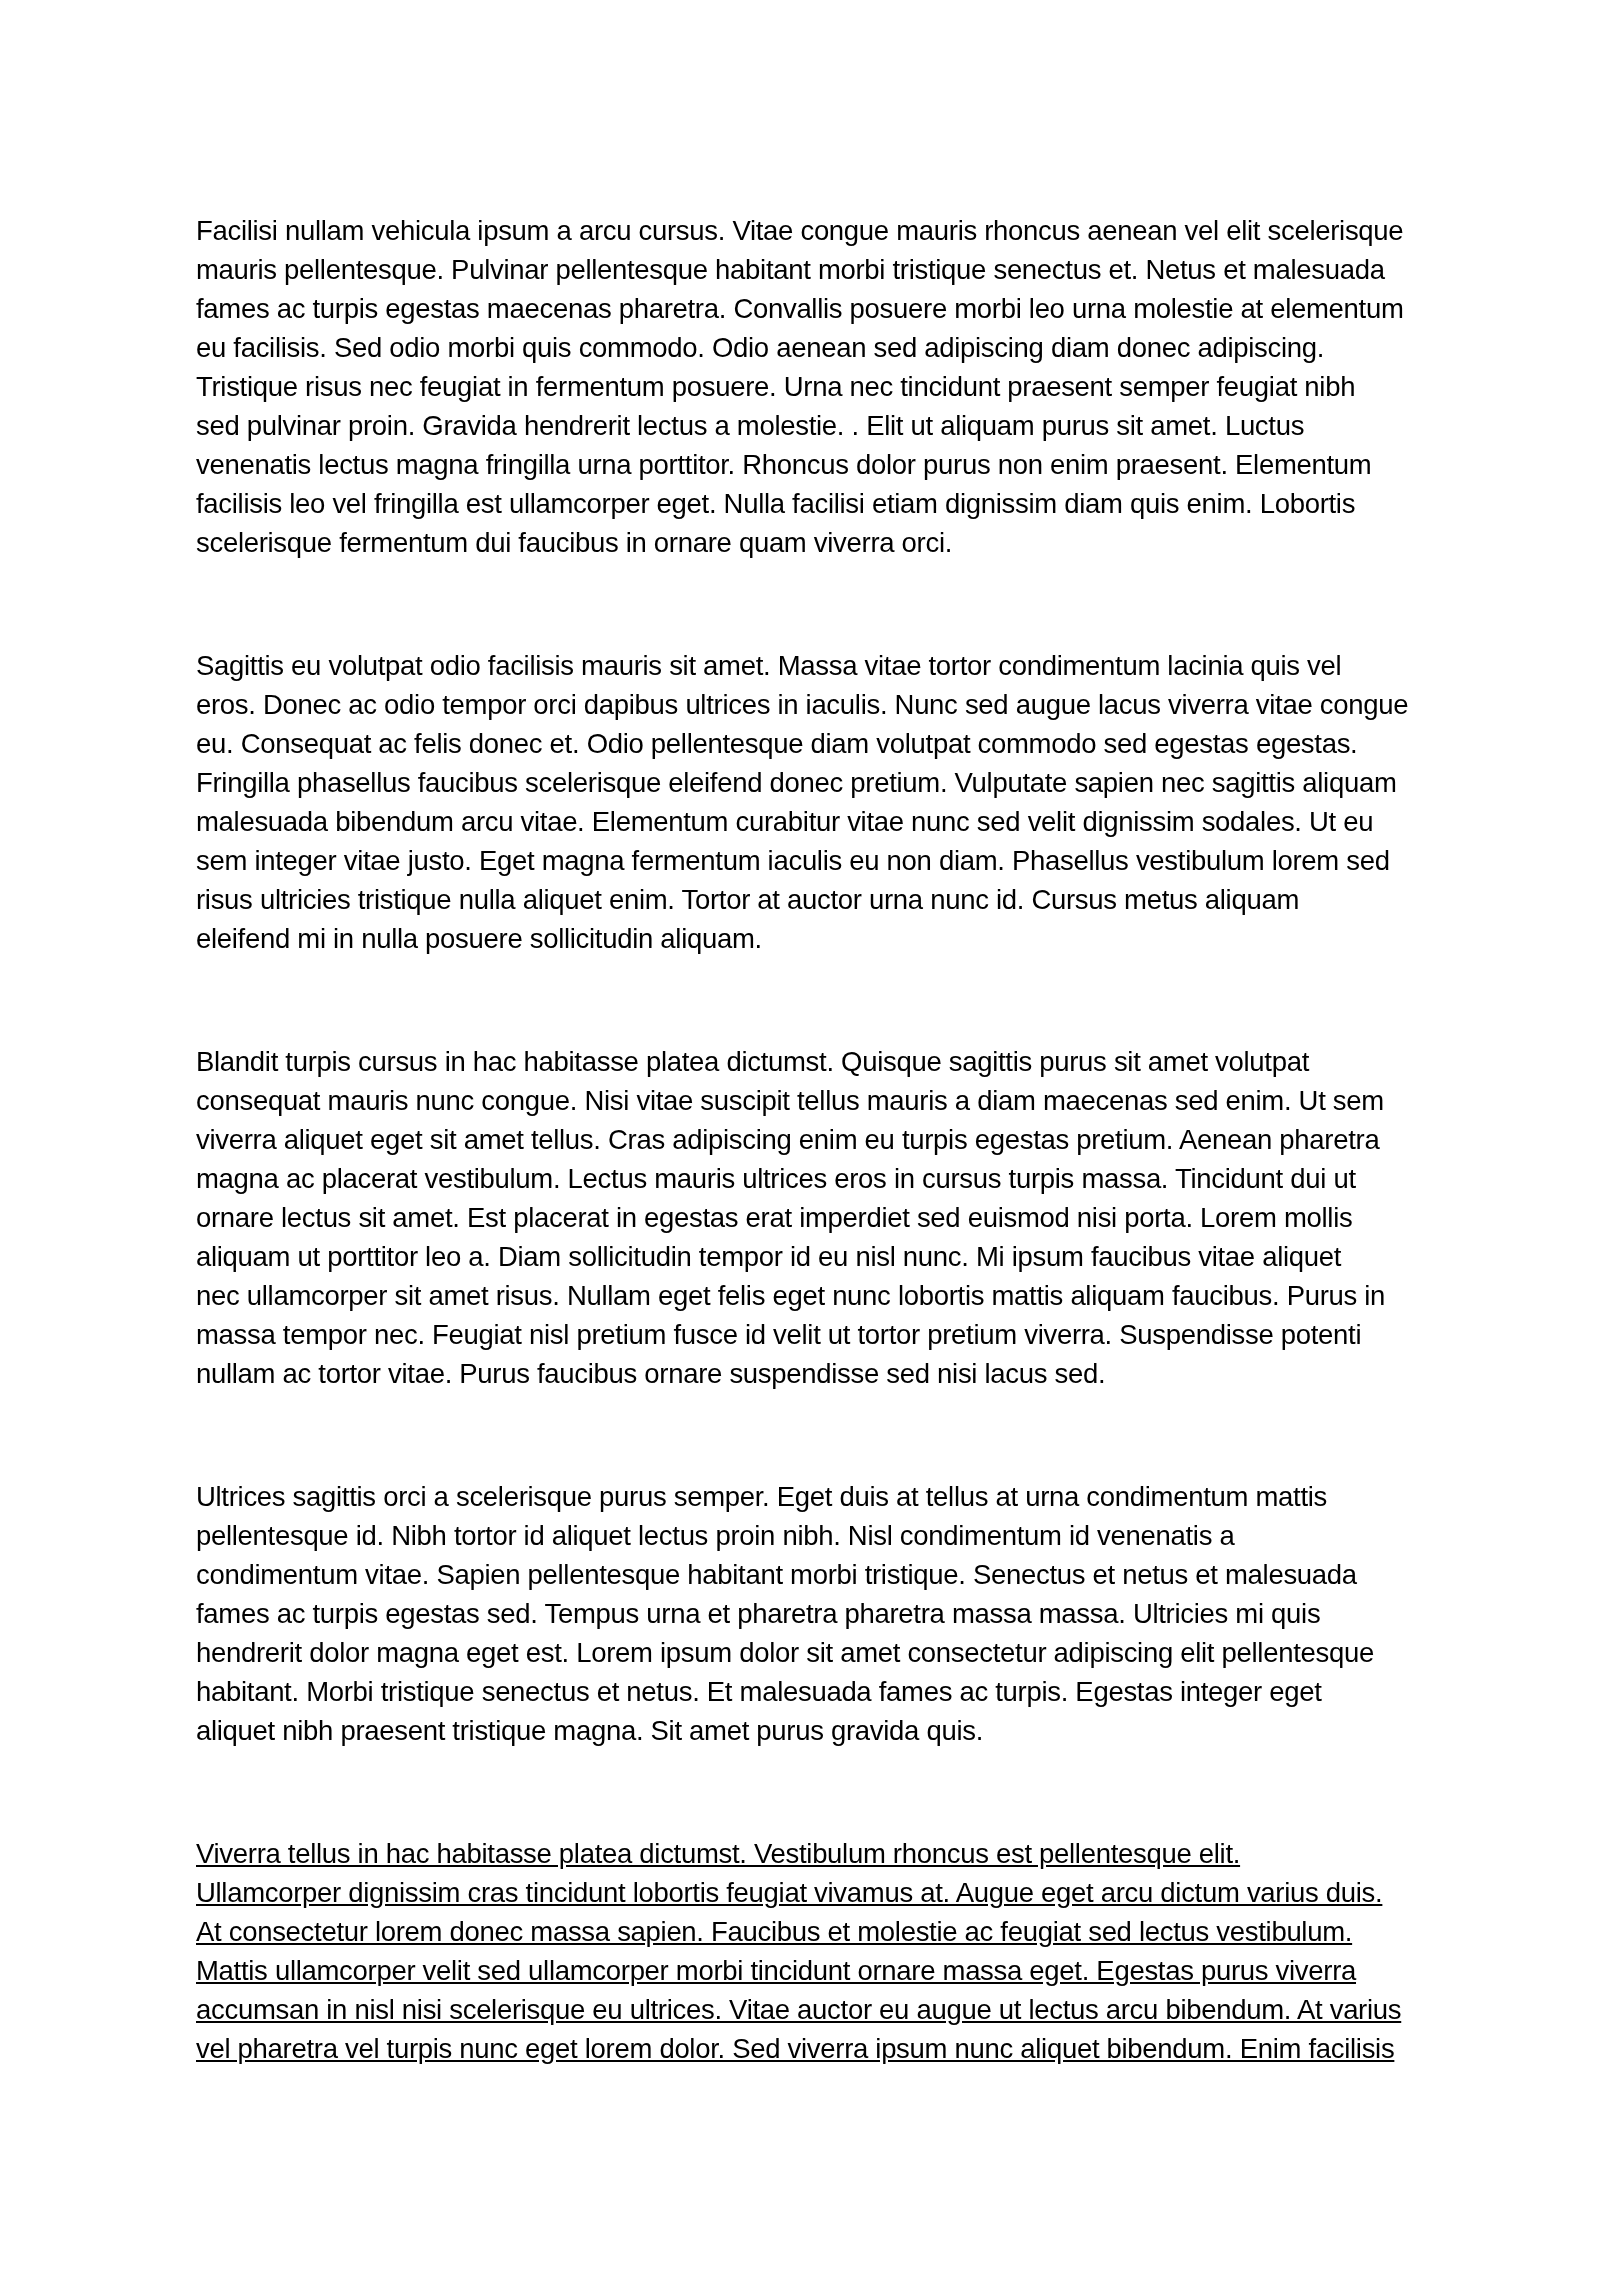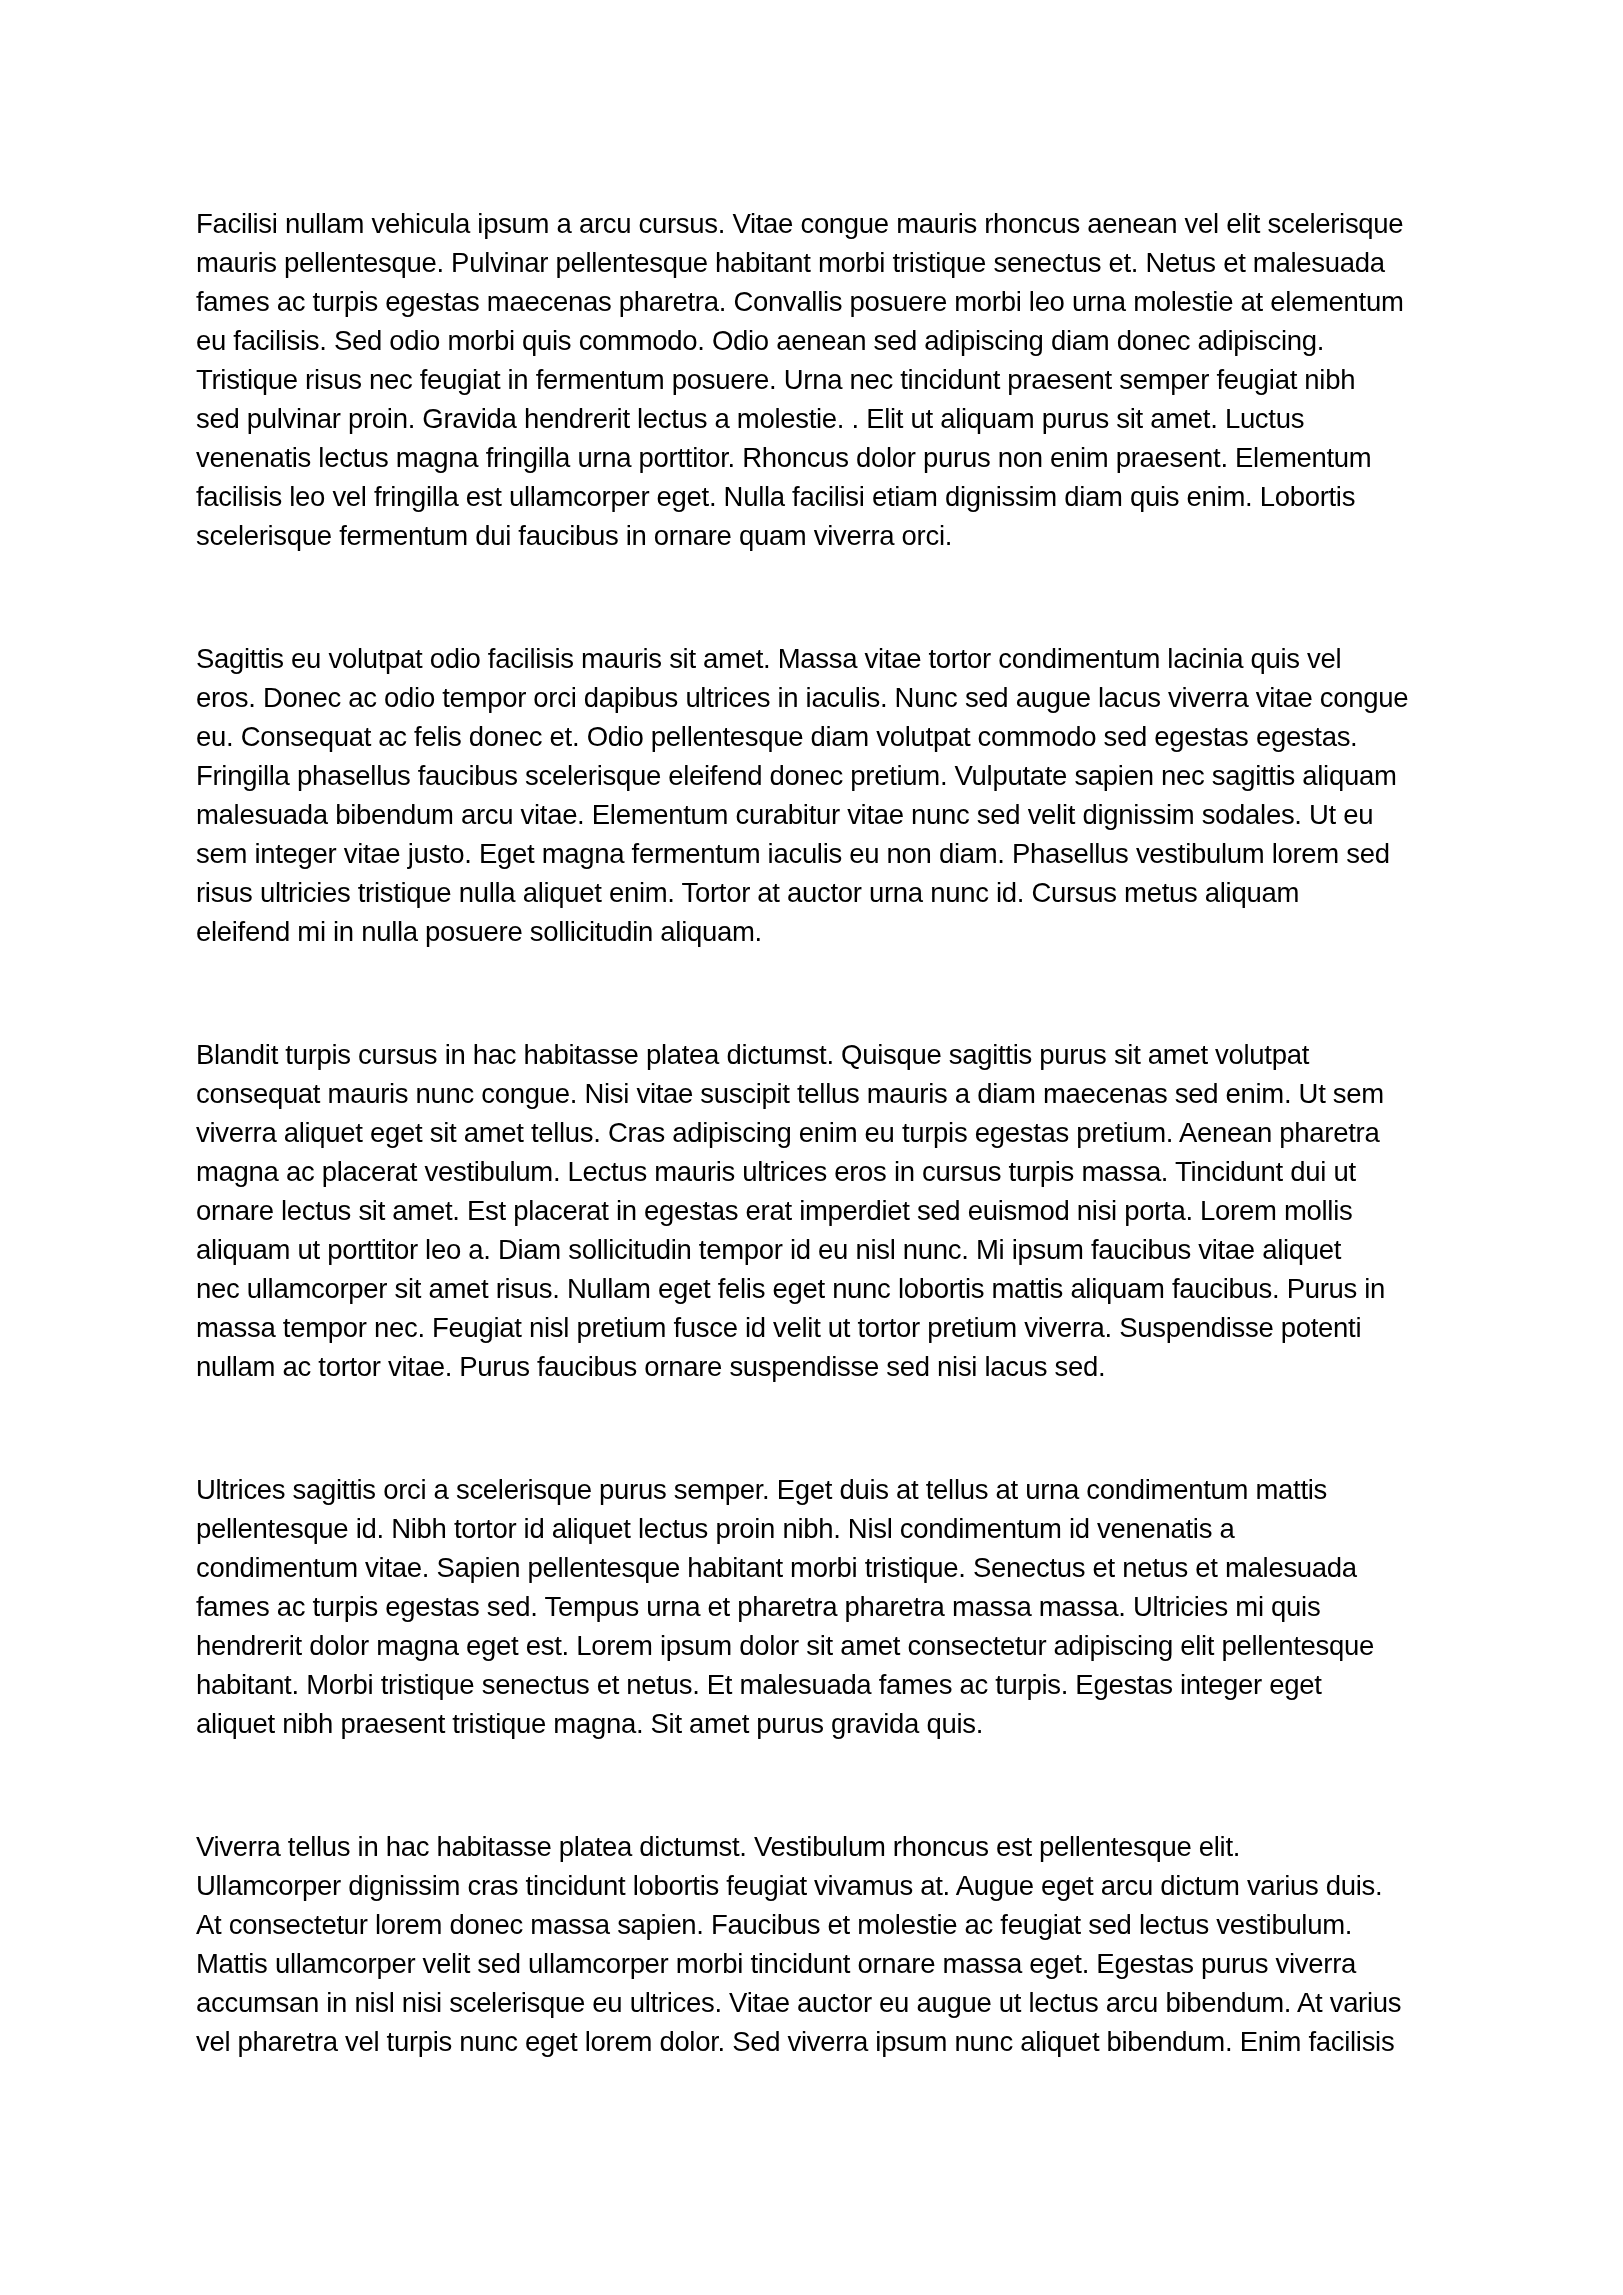--- a/index.html
+++ b/index.html
@@ -20,24 +20,24 @@
     left: 196px;
     top: 198px;
     width: 1247px;
   }
   .para {
     font-size: 27.5px;
     line-height: 39px;
     letter-spacing: -0.3px;
     color: #000000;
     white-space: pre;          
-    margin: 6px 0 84px 0;
+    margin: 13px 0 84px 0;
     font-weight: 400;
   }
-  .para:last-child { margin-bottom: 0; }
+  .para:last-child { margin-bottom: 0; text-decoration: underline; }
 </style>
 </head>
 <body>
 
 <div class="page">
   <div class="text-body">
     <div class="para">Facilisi nullam vehicula ipsum a arcu cursus. Vitae congue mauris rhoncus aenean vel elit scelerisque
 mauris pellentesque. Pulvinar pellentesque habitant morbi tristique senectus et. Netus et malesuada
 fames ac turpis egestas maecenas pharetra. Convallis posuere morbi leo urna molestie at elementum
 eu facilisis. Sed odio morbi quis commodo. Odio aenean sed adipiscing diam donec adipiscing.

